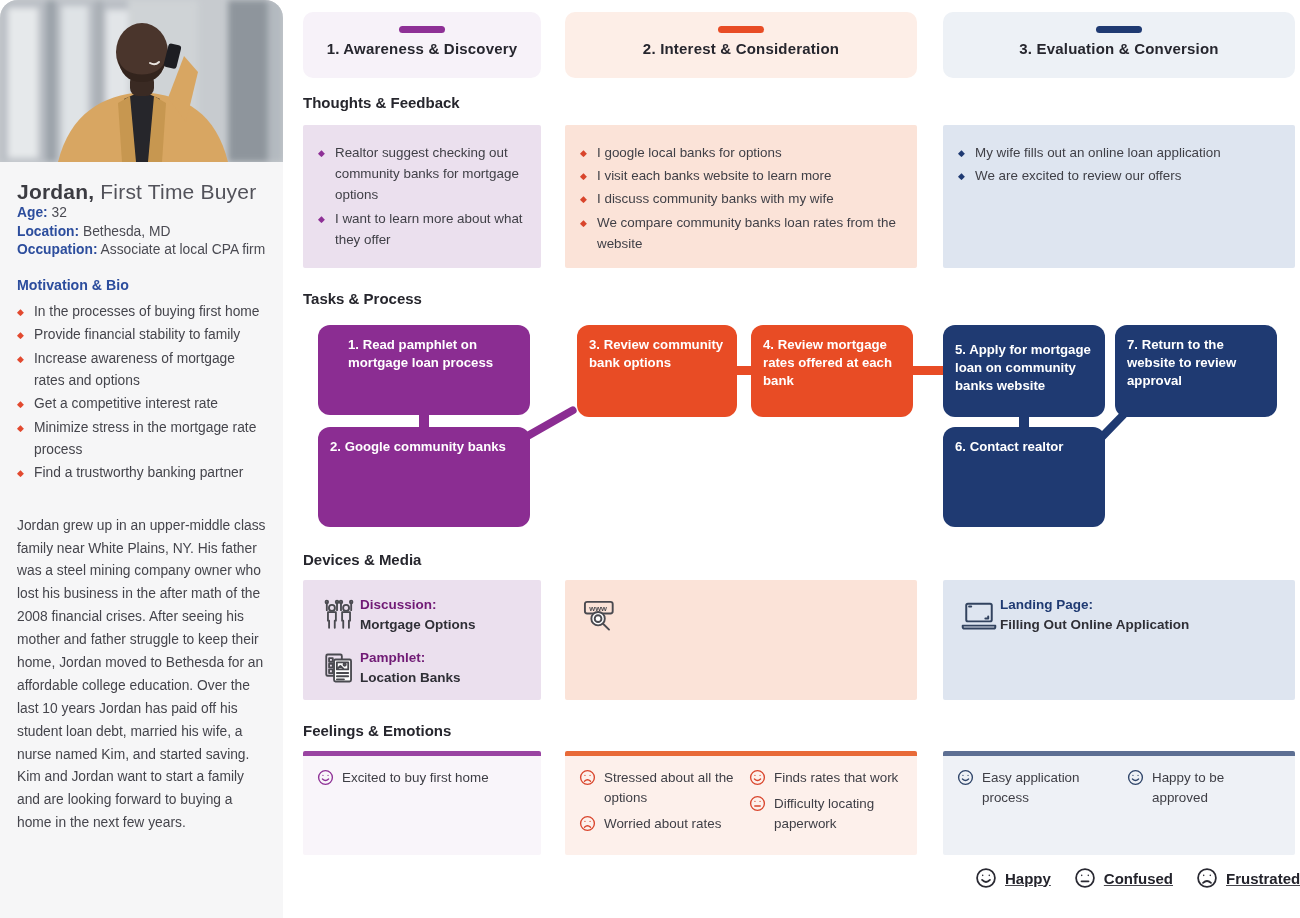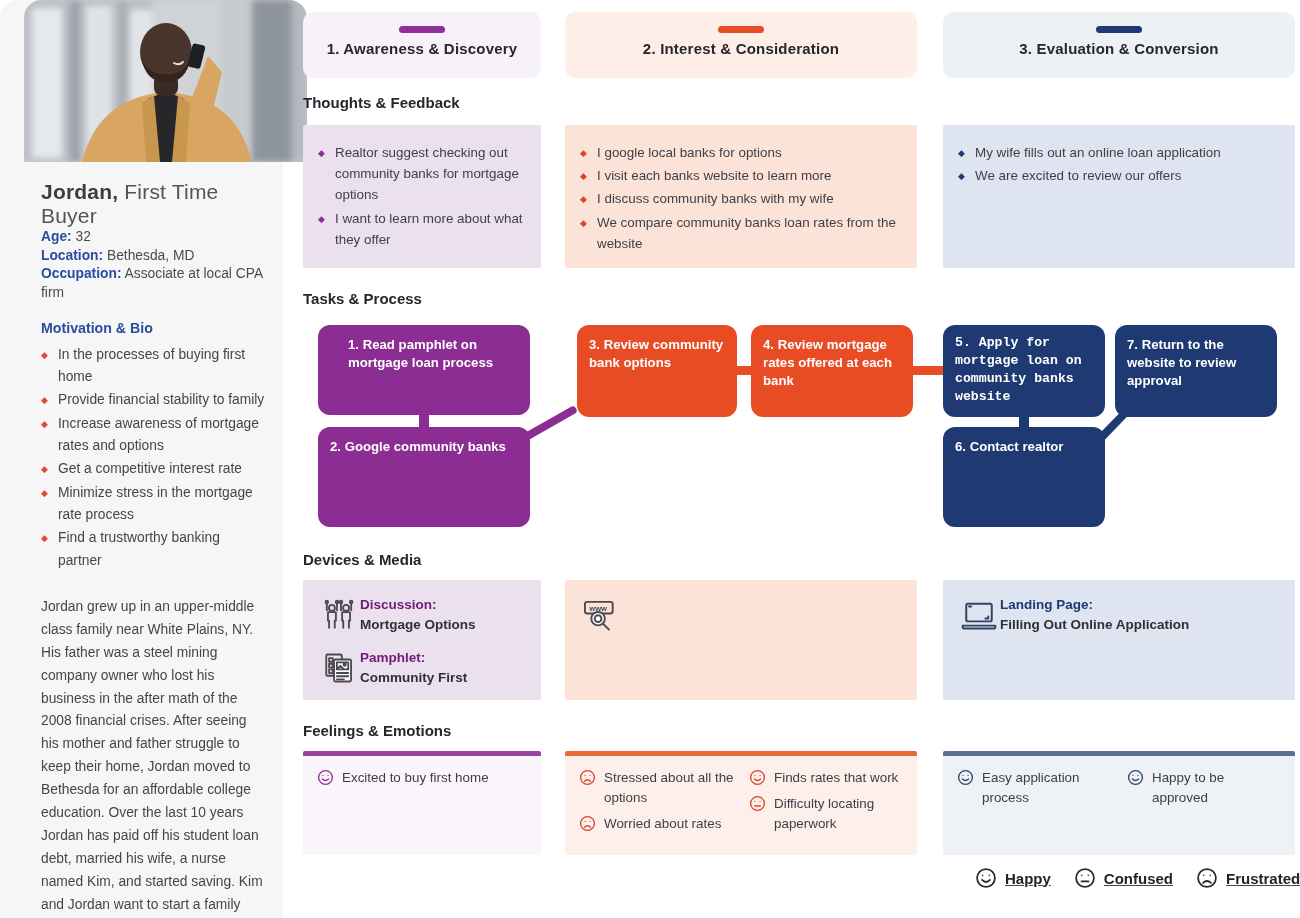--- a/index.html
+++ b/index.html
@@ -2,38 +2,38 @@
 <html><head>
 <meta charset="utf-8">
 <style>
   * { margin:0; padding:0; box-sizing:border-box; }
   html,body { background:#ffffff; }
   body { font-family:"Liberation Sans", sans-serif; color:#45454c; }
   #canvas { position:relative; width:1300px; height:918px; background:#ffffff; overflow:hidden; }
 
   
   .sidebar { position:absolute; left:0; top:0; width:283px; height:918px;
-             background:#f6f6f7; border-radius:18px 18px 0 0;padding-left:24px; }
+             background:#f6f6f7; border-radius:18px 18px 0 0; }
   .photo { width:283px; height:162px; border-radius:18px 18px 0 0; overflow:hidden; }
   .sidebar-body { padding:18px 17px 0 17px; }
   .persona-name { font-size:21px; color:#3c3c42; letter-spacing:.2px; }
   .persona-name .nm { font-weight:700; }
   .persona-name .role { font-weight:400; color:#52525a; }
   .field { font-size:13.8px; line-height:1.35; }
   .flabel { color:#2c4d9d; font-weight:700; }
   .fval { color:#4a4a52; }
   .motiv-title { margin-top:17px; font-size:14.2px; font-weight:700; color:#2c4d9d; }
   ul.motivation { list-style:none; margin-top:8px; }
   ul.motivation li { display:flex; font-size:13.8px; line-height:1.62; color:#45454c; margin-bottom:1px; }
   .dia { flex:0 0 17px; font-size:9px; padding-top:4px; }
   .dia.red { color:#e2492f; }
   .dia.purple { color:#8e3096; }
   .dia.orange { color:#d9452c; }
   .dia.navy { color:#1f3a72; }
-  .bio { margin-top:24px; font-size:13.8px; line-height:1.66; color:#45454c; }
+  .bio { margin-top:30px; font-size:13.8px; line-height:1.66; color:#45454c; }
 
   
   .stage { position:absolute; top:12px; height:66px; border-radius:10px; text-align:center; }
   .stage .dash { width:46px; height:7px; border-radius:3.5px; margin:14px auto 7px auto; }
   .stage .stitle { font-size:15px; font-weight:700; color:#26262e; letter-spacing:.2px; }
   .stage1 { left:303px; width:238px; background:#f7f2f9; }
   .stage2 { left:565px; width:352px; background:#fdeee7; }
   .stage3 { left:943px; width:352px; background:#edf1f6; }
   .stage1 .dash { background:#8e3096; }
   .stage2 .dash { background:#e84c25; }
@@ -260,21 +260,21 @@
   <div class="conn purple" style="left:517px; top:438px; width:68px; height:8px; transform:rotate(-29.6deg); transform-origin:left center; border-radius:4px;"></div>
   <div class="conn orange" style="left:734px; top:366px; width:20px; height:9px;"></div>
   <div class="conn orange" style="left:910px; top:366px; width:36px; height:9px;"></div>
   <div class="conn navy" style="left:1019px; top:413px; width:10px; height:14px;"></div>
   <div class="conn navy" style="left:1097px; top:438px; width:42px; height:8px; transform:rotate(-46deg); transform-origin:left center; border-radius:4px;"></div>
 
   <div class="task-box task-purple" style="left:318px; top:325px; width:212px; height:90px;padding-left:30px;">1. Read pamphlet on mortgage loan process</div>
   <div class="task-box task-purple" style="left:318px; top:427px; width:212px; height:100px;">2. Google community banks</div>
   <div class="task-box task-orange" style="left:577px; top:325px; width:160px; height:92px;">3. Review community bank options</div>
   <div class="task-box task-orange" style="left:751px; top:325px; width:162px; height:92px;">4. Review mortgage rates offered at each bank</div>
-  <div class="task-box task-navy" style="left:943px; top:325px; width:162px; height:92px; padding-top:9px;font-family:Liberation Mono, monospace;">5. Apply for mortgage loan on community banks website</div>
+  <div class="task-box task-navy" style="left:943px; top:325px; width:162px; height:92px; padding-top:16px;">5. Apply for mortgage loan on community banks website</div>
   <div class="task-box task-navy" style="left:943px; top:427px; width:162px; height:100px;">6. Contact realtor</div>
   <div class="task-box task-navy" style="left:1115px; top:325px; width:162px; height:92px;">7. Return to the website to review approval</div>
 
   <div class="row-label" style="top:551px;">Devices &amp; Media</div>
 
   <div class="card devices col1">
     <div class="dev-row">
       <span class="dev-ic">
         <svg width="34" height="34" viewBox="0 0 24 24" class="icon-line">
           <circle cx="7" cy="7" r="2.1"></circle>
@@ -305,21 +305,21 @@
             <rect x="5" y="13" width="2.6" height="2.6"></rect>
           <rect x="8.5" y="6" width="12" height="15.5" rx="1" fill="#fff"></rect>
           <rect x="10.5" y="8" width="8" height="5"></rect>
             <path d="M10.8 12.5 L13 10.5 L15 12.5"></path>
             <circle cx="16" cy="9.6" r="0.8"></circle>
           <path d="M10.5 15.5 L18.5 15.5 M10.5 17.8 L18.5 17.8 M10.5 20 L15.5 20"></path>
         </svg>
       </span>
       <div class="dev-label">
         <div class="lab purple">Pamphlet:</div>
-        <div class="val">Community First</div>
+        <div class="val">Location Banks</div>
       </div>
     </div>
   </div>
 
   <div class="card devices col2">
     <div class="dev-row">
       <span class="dev-ic">
         <svg width="38" height="36" viewBox="0 0 26 24" class="icon-line">
           <rect x="2" y="3" width="19" height="8" rx="1.5"></rect>
           <text x="5" y="9" font-size="5.2" fill="#4a4a50" stroke="none" font-family="Liberation Sans, sans-serif" font-weight="bold">www</text>

